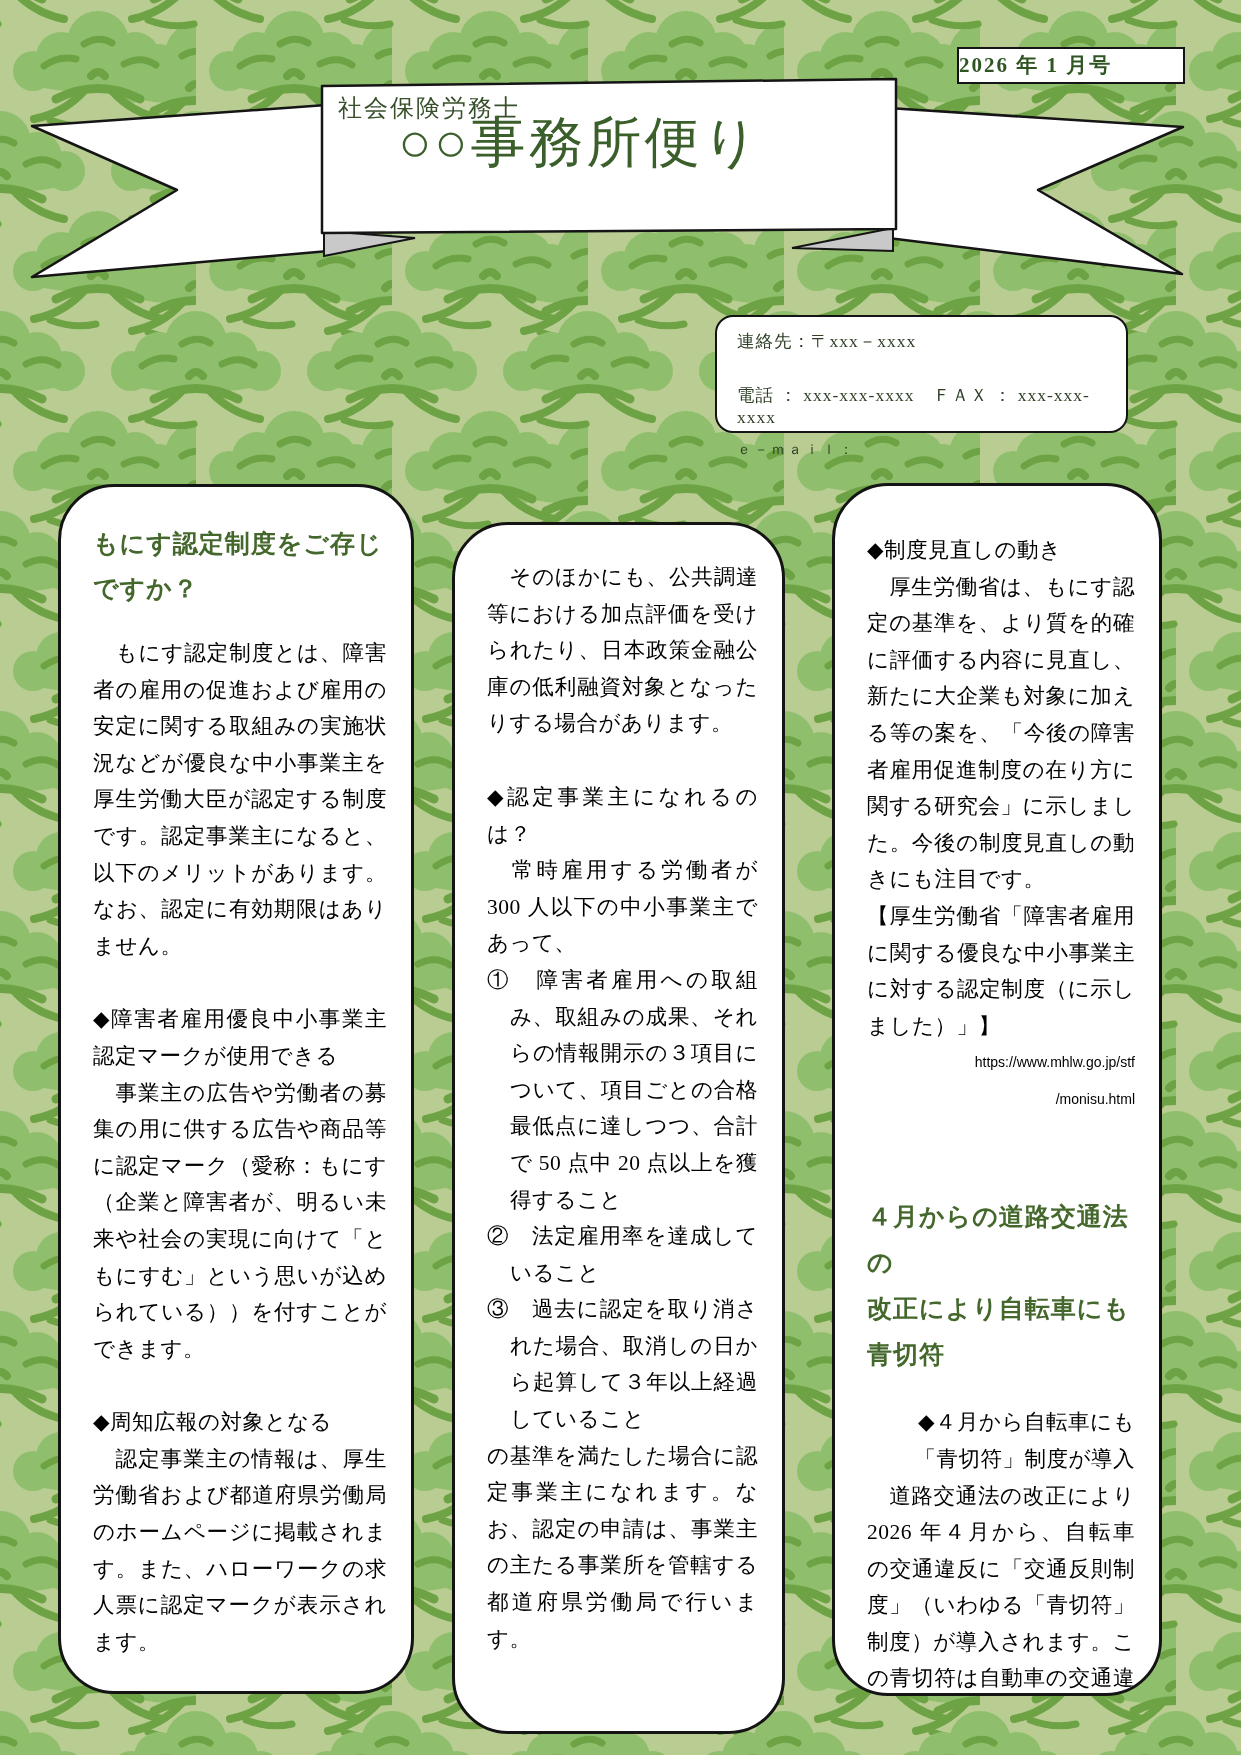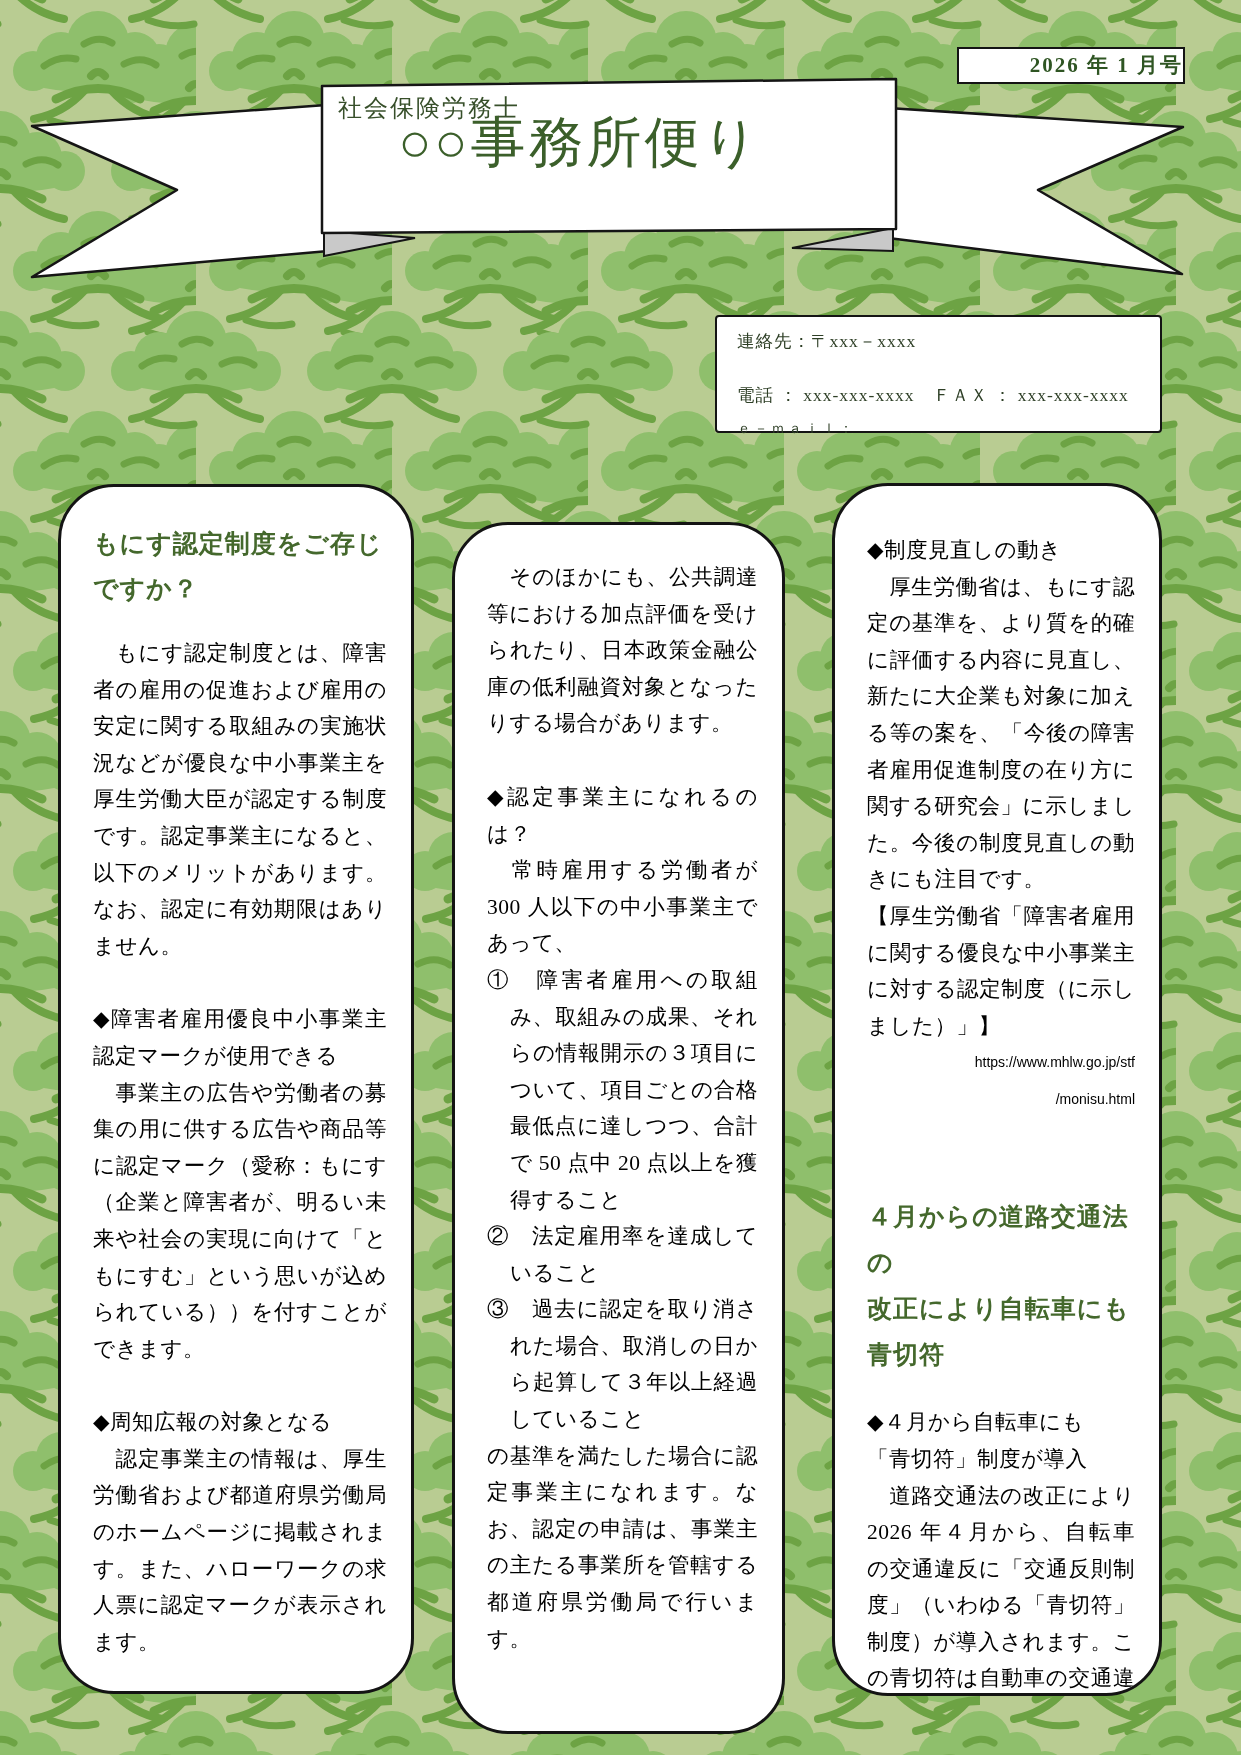--- a/index.html
+++ b/index.html
@@ -6,54 +6,54 @@
   .page{
     position:relative;width:1241px;height:1755px;overflow:hidden;
     background:#b9cc92;
     font-family:"Liberation Serif","DejaVu Serif",serif;
   }
   .bg-svg{position:absolute;top:0;left:0;}
   .ribbon-svg{position:absolute;top:0;left:0;}
   .issue-badge{
     position:absolute;left:957px;top:47px;width:228px;height:37px;
     background:#fff;border:2px solid #141414;box-sizing:border-box;
-    text-align:right;line-height:33px;font-size:21px;font-weight:bold;
+    text-align:left;line-height:33px;font-size:21px;font-weight:bold;
     color:#2f5523;letter-spacing:2px;
   }
   .banner-subtitle{
     position:absolute;left:338px;top:92px;font-size:24px;color:#374f2a;
     letter-spacing:2px;
   }
   .banner-title{
     position:absolute;left:322px;top:106px;width:516px;text-align:center;
     font-size:55px;color:#3b5f2a;letter-spacing:3px;font-weight:500;
   }
   .contact-box{
-    position:absolute;left:715px;top:315px;width:447px;height:118px;
+    position:absolute;left:715px;top:315px;width:413px;height:118px;
     box-sizing:border-box;background:#fff;border:2.5px solid #141414;
-    border-radius:4px;padding:12px 14px 0 20px;color:#2e3f26;
+    border-radius:18px;padding:12px 14px 0 20px;color:#2e3f26;
   }
   .contact-line1{font-size:17.5px;letter-spacing:1px;}
   .contact-line2{font-size:17.5px;letter-spacing:1px;margin-top:30px;}
   .contact-line3{font-size:14px;letter-spacing:3px;margin-top:13px;}
   .col{
     position:absolute;box-sizing:border-box;background:#fff;
     border:3px solid #141414;border-radius:56px;overflow:hidden;
   }
   .col1{left:58px;top:484px;width:356px;height:1210px;}
   .col2{left:452px;top:478px;width:333px;height:1212px;margin-top:44px;}
   .col3{left:832px;top:483px;width:330px;height:1213px;}
   .col-inner{padding:34px 24px 26px 32px;}
   .para,.sub{
     font-size:21.5px;line-height:36.6px;letter-spacing:0.5px;color:#000;
     text-align:justify;text-justify:inter-ideograph;line-break:strict;
   }
   .sub{margin-top:37px;}
   .sub-first{margin-top:12px;}
-  .pre{white-space:pre-line;text-align:left;}
+  .pre{white-space:pre-line;text-align:right;}
   .col-heading{
     font-size:25px;font-weight:bold;color:#44682c;line-height:45px;
     letter-spacing:1px;white-space:pre-line;margin:0 0 24px 0;
   }
   .col-heading2{
     font-size:25px;font-weight:bold;color:#44682c;line-height:46px;
     letter-spacing:1px;white-space:pre-line;margin:76px 0 0 0;
   }
   .item{padding-left:23px;text-indent:-23px;margin:0;}
   .url{

